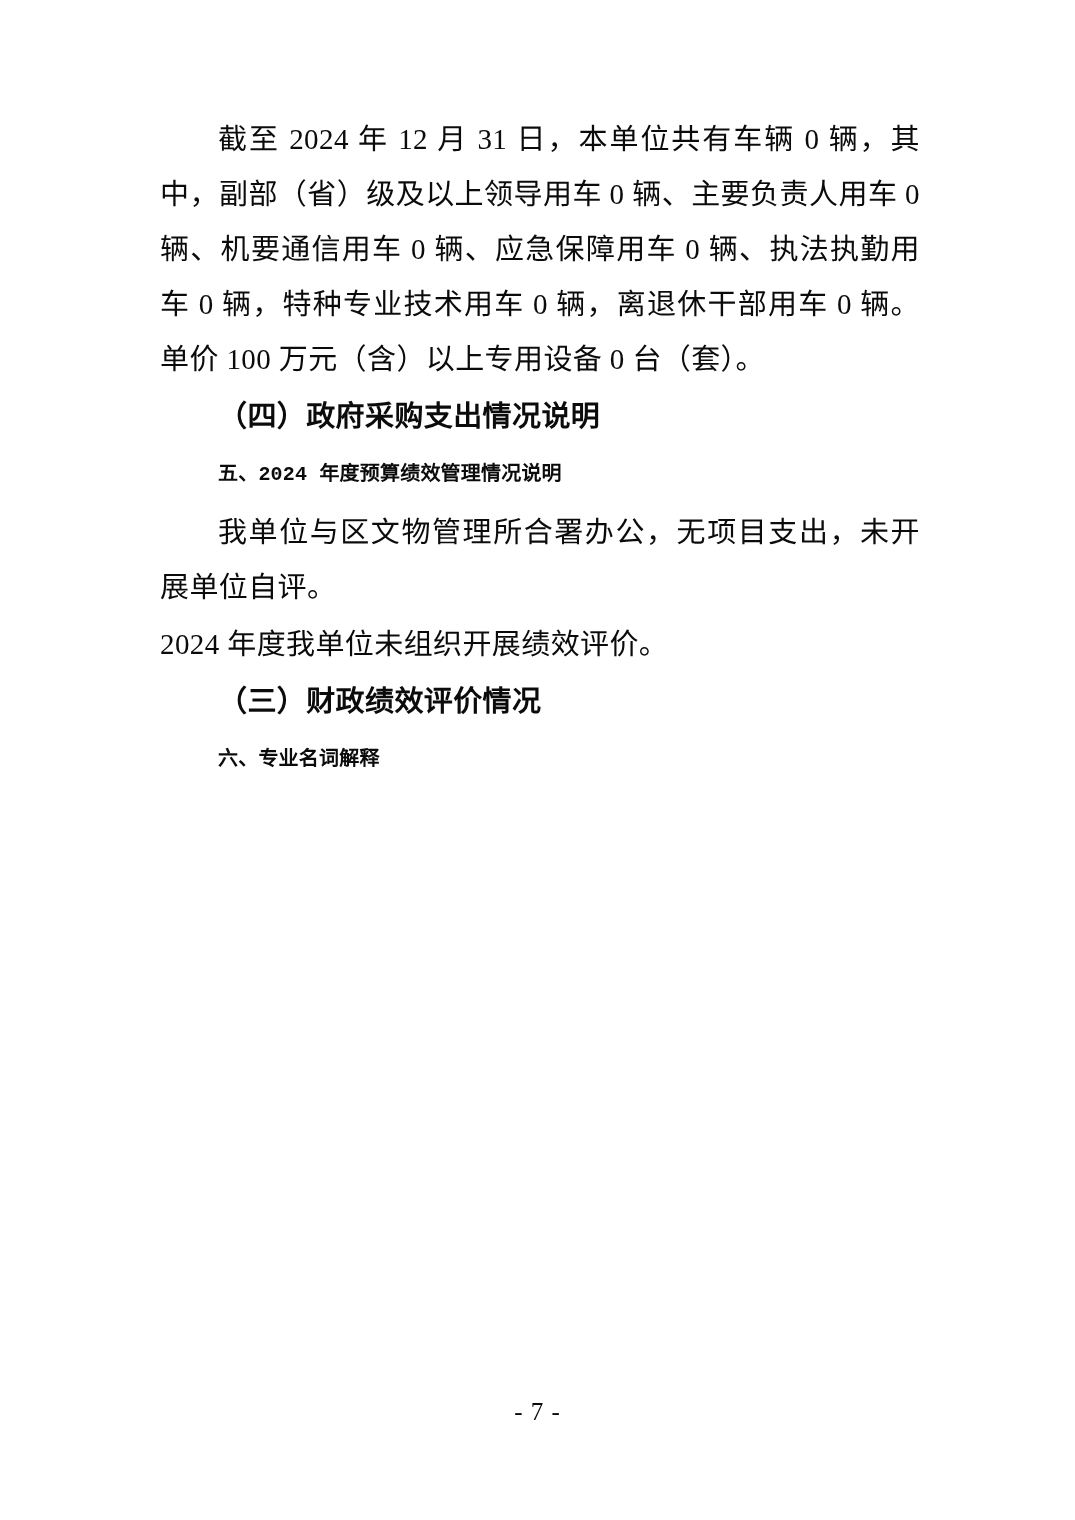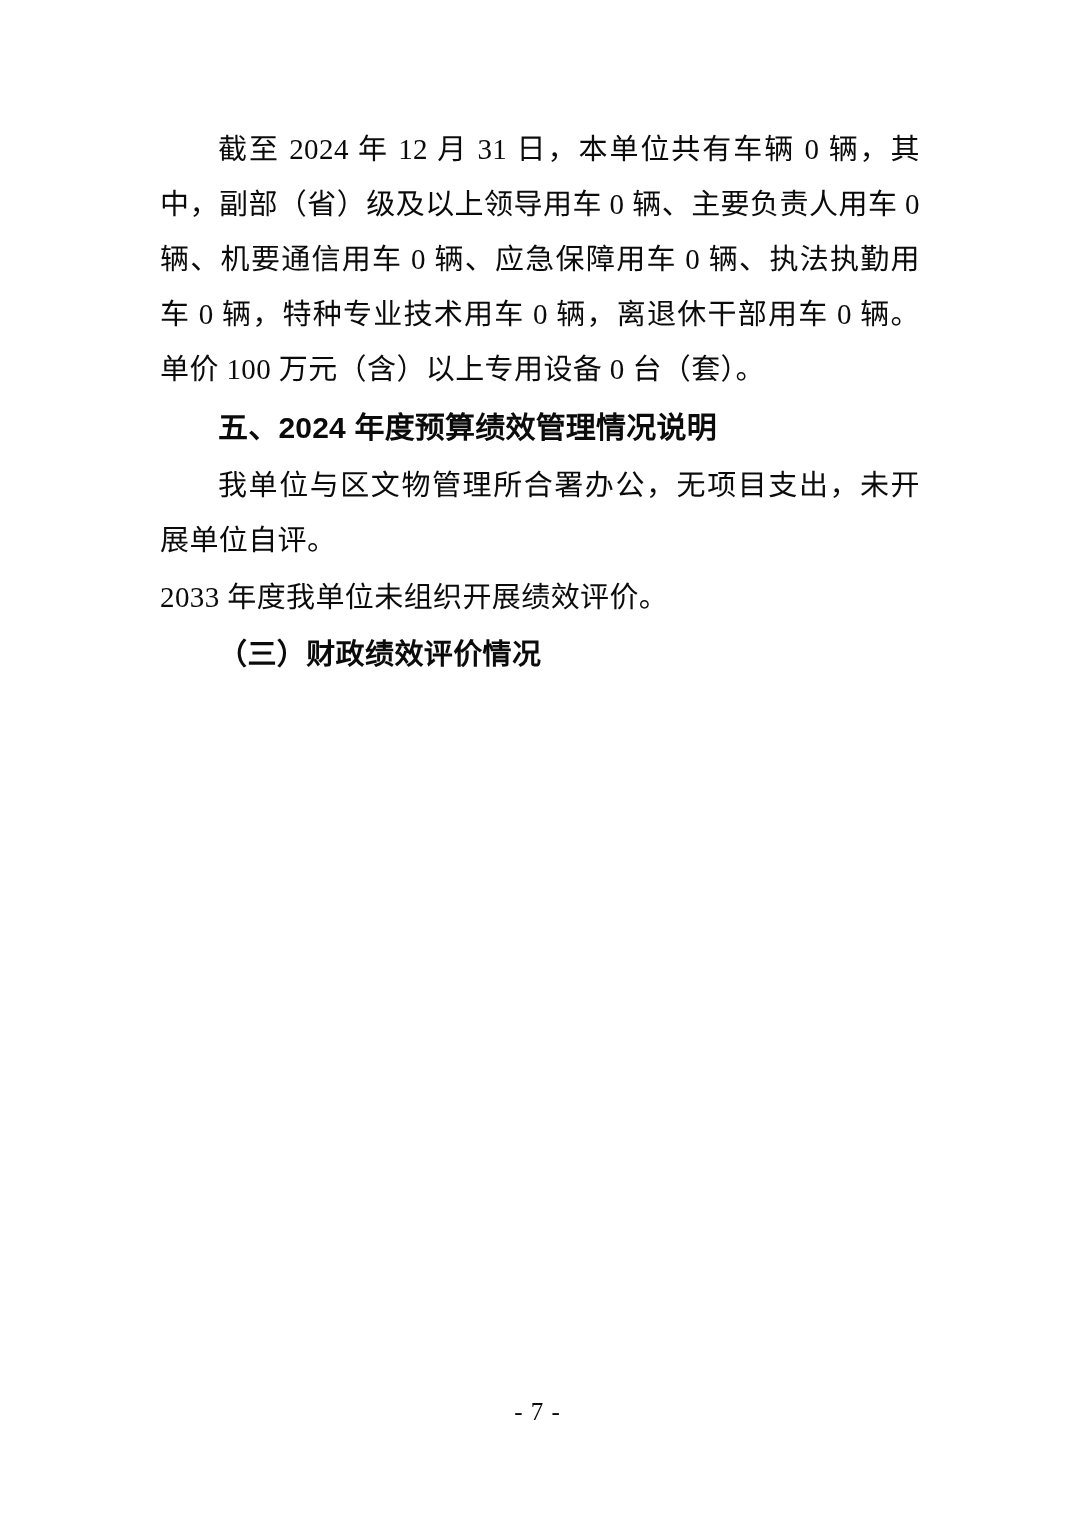--- a/index.html
+++ b/index.html
@@ -14,21 +14,21 @@
     position: relative;
     background: #ffffff;
     box-sizing: border-box;
     font-family: "Liberation Serif", "DejaVu Serif", serif;
     color: #0b0b0b;
     overflow: hidden;
   }
   .content {
     position: absolute;
     left: 160px;
-    top: 122px;
+    top: 112px;
     width: 760px;
   }
   p.body-par {
     margin: 0 0 2px 0;
     font-size: 29px;
     line-height: 55px;
     text-align: justify;
     text-justify: inter-ideograph;
     letter-spacing: 0.4px;
     text-indent: 58px;
@@ -39,25 +39,25 @@
   p.sub-head {
     margin: 0 0 2px 0;
     font-size: 29px;
     line-height: 55px;
     text-indent: 58px;
     font-weight: 700;
     letter-spacing: 0.4px;
   }
   p.sec-head {
     margin: 0 0 2px 0;
-    font-size: 30px;
+    font-size: 20px;
     line-height: 57px;
     text-indent: 58px;
     font-weight: 700;
-    font-family: Liberation Sans, sans-serif;
+    font-family: Liberation Mono, monospace;
     letter-spacing: 0.2px;
   }
   .page-number {
     position: absolute;
     left: 0;
     right: 0;
     top: 1398px;
     text-align: center;
     font-size: 25px;
     font-family: "Liberation Serif", serif;
@@ -66,30 +66,32 @@
   }
 </style>
 </head>
 <body>
 
 <div class="page">
   <div class="content">
 
     <p class="body-par">截至 2024 年 12 月 31 日，本单位共有车辆 0 辆，其中，副部（省）级及以上领导用车 0 辆、主要负责人用车 0 辆、机要通信用车 0 辆、应急保障用车 0 辆、执法执勤用车 0 辆，特种专业技术用车 0 辆，离退休干部用车 0 辆。单价 100 万元（含）以上专用设备 0 台（套）。</p>
 
+    <p class="sub-head">（四）政府采购支出情况说明</p>
 
 
     <p class="sec-head">五、2024 年度预算绩效管理情况说明</p>
 
 
     <p class="body-par">我单位与区文物管理所合署办公，无项目支出，未开展单位自评。</p>
 
 
-    <p class="body-par no-indent">2033 年度我单位未组织开展绩效评价。</p>
+    <p class="body-par no-indent">2024 年度我单位未组织开展绩效评价。</p>
 
     <p class="sub-head">（三）财政绩效评价情况</p>
 
 
+    <p class="sec-head">六、专业名词解释</p>
 
   </div>
 
   <div class="page-number">- 7 -</div>
 </div>
 
 </body></html>

